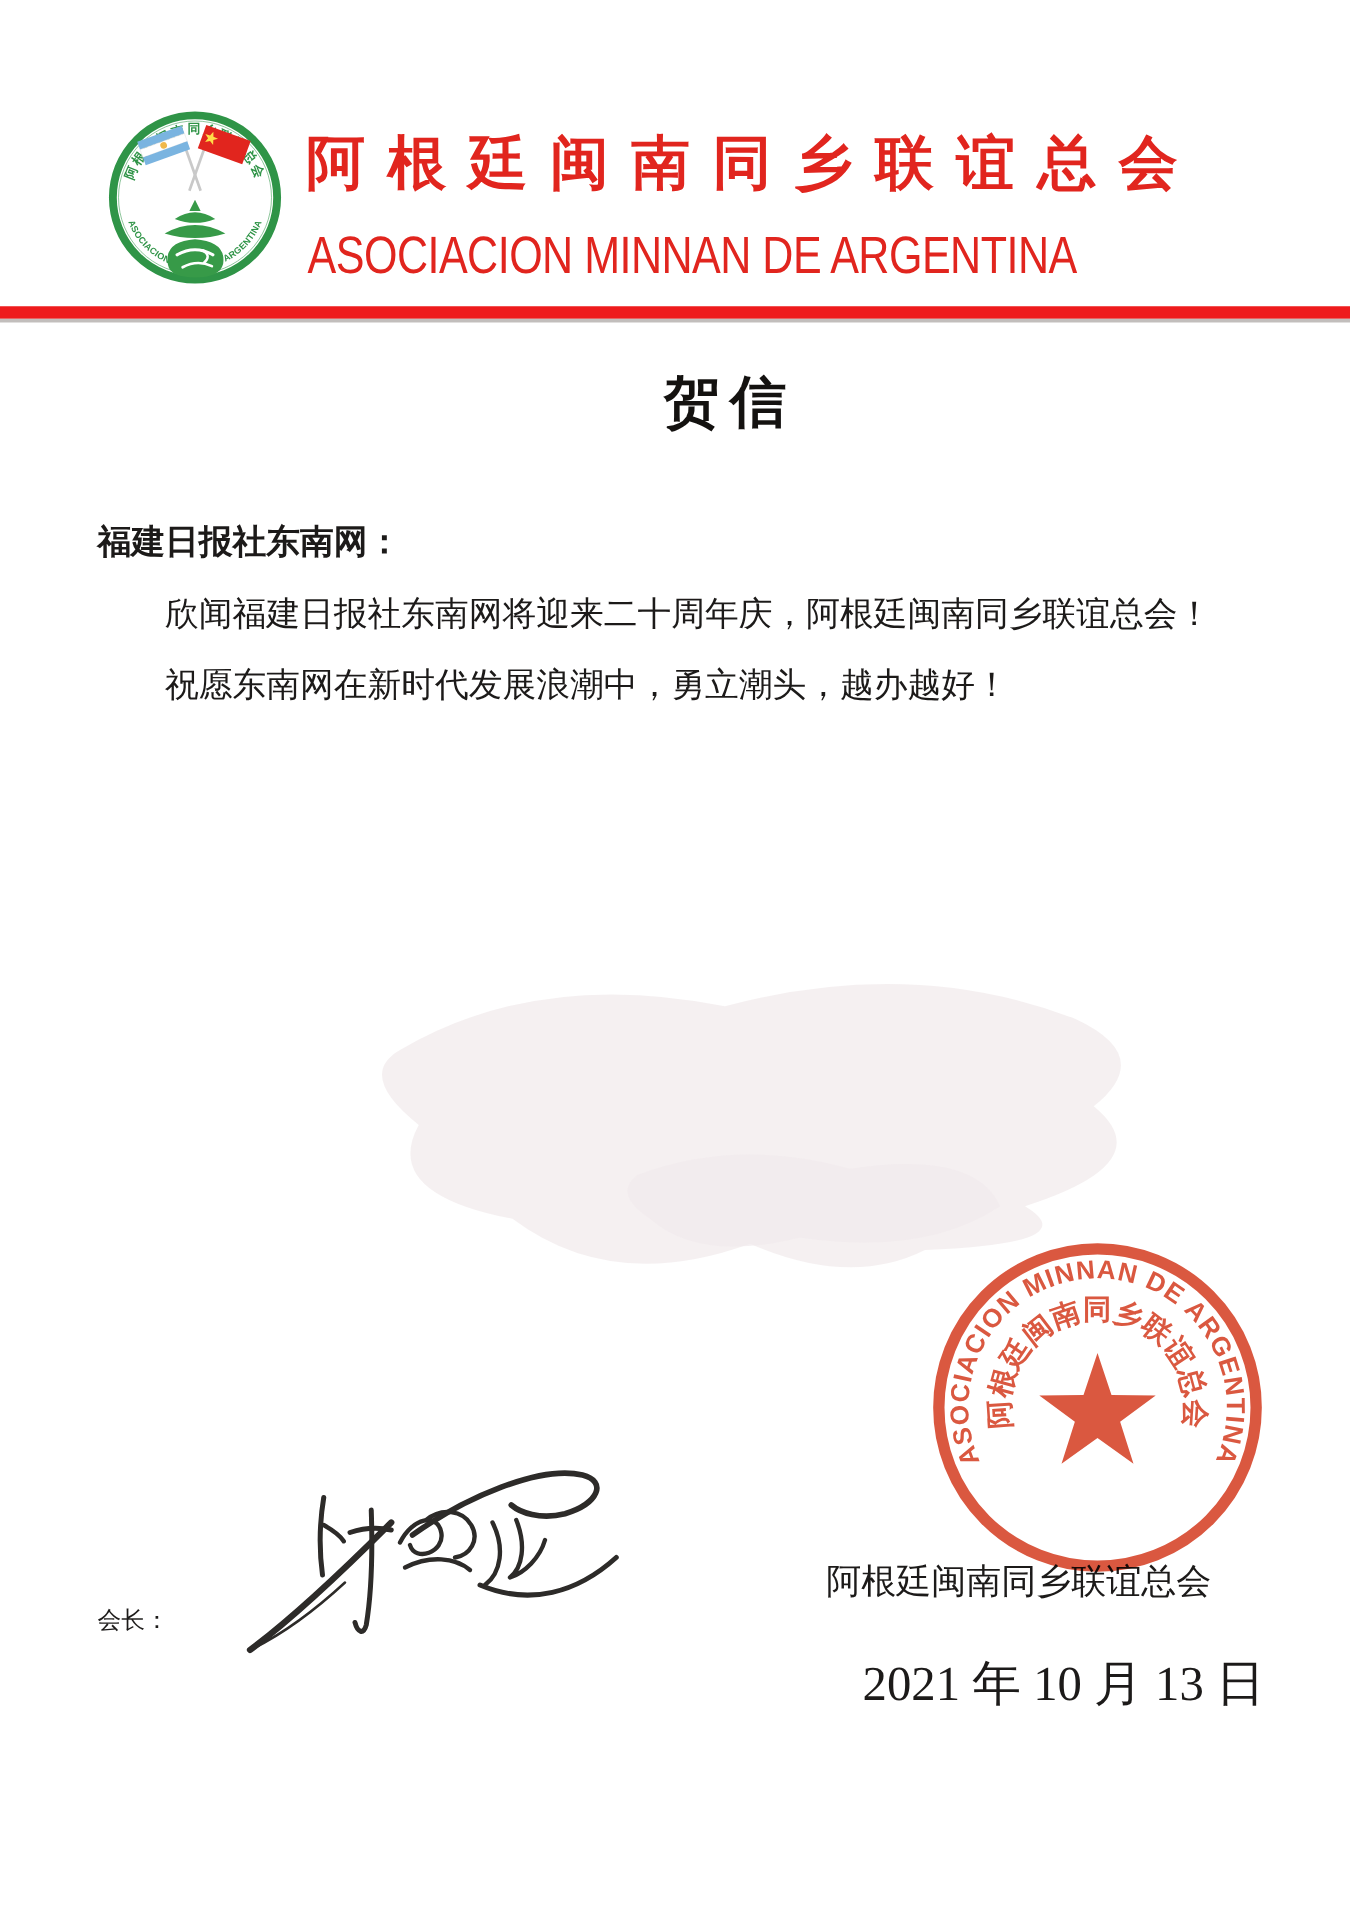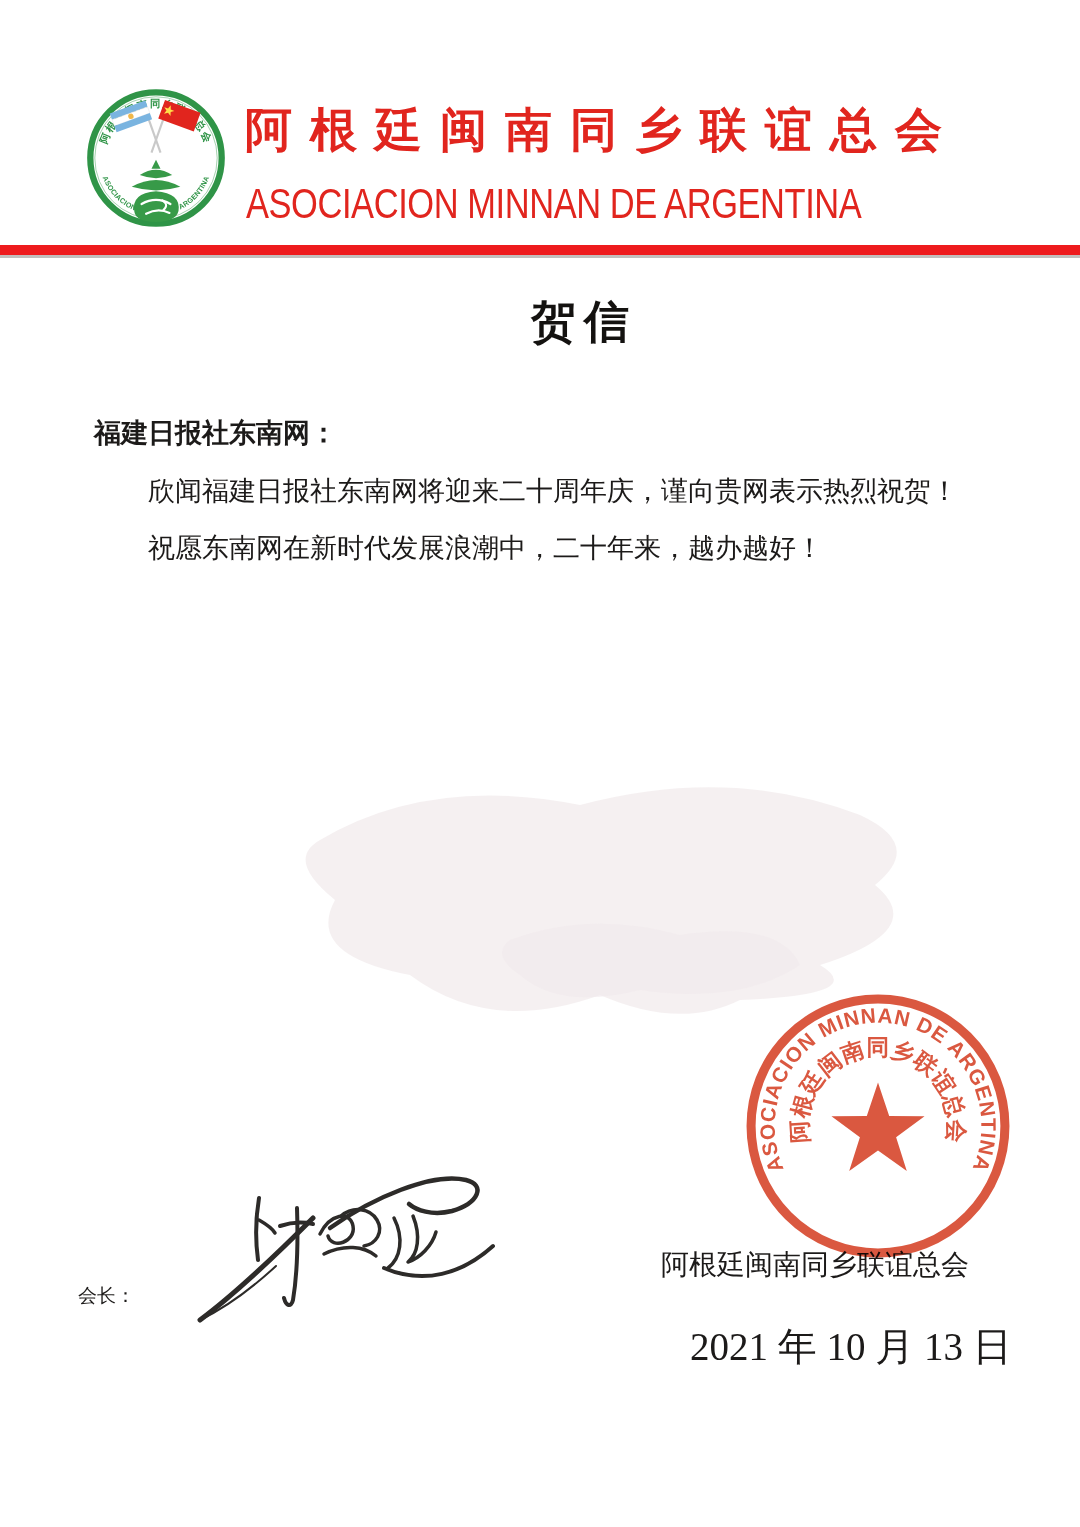--- a/index.html
+++ b/index.html
@@ -26,21 +26,21 @@
     transform:scaleX(0.82);transform-origin:left top;
   }
   .rule-red{left:0;top:245px;width:1080px;height:10px;background:#ee1b1d;}
   .rule-gray{left:0;top:255px;width:1080px;height:3px;background:#b3aeab;opacity:.8;}
 
   
   .letter-title{
     left:0;top:292px;width:1080px;text-align:center;
     font-size:45px;font-weight:700;letter-spacing:8px;color:#141210;padding-left:44px;
   }
-  .body-text{left:78px;top:405px;width:926px;font-size:27px;line-height:57.5px;color:#1c1a19;margin-left:16px;}
+  .body-text{left:78px;top:405px;width:926px;font-size:27px;line-height:57.5px;color:#1c1a19;}
   .salutation{font-weight:700;font-family:"Liberation Sans","DejaVu Sans",sans-serif;font-size:27px;margin:0;}
   .para{margin:0;text-indent:2em;text-align:justify;}
 
   
   .watermark-svg{left:260px;top:760px;width:700px;height:300px;}
 
   
   .signature-svg{left:180px;top:1158px;width:330px;height:180px;}
   .president-label{left:78px;top:1283px;font-size:19px;}
   .closing-org{left:655px;top:1246px;width:320px;text-align:center;font-size:28px;white-space:nowrap;}
@@ -105,22 +105,22 @@
 
   <div class="abs org-zh">阿根廷闽南同乡联谊总会</div>
   <div class="abs org-es">ASOCIACION MINNAN DE ARGENTINA</div>
   <div class="abs rule-red"></div>
   <div class="abs rule-gray"></div>
 
   <div class="abs letter-title">贺信</div>
 
   <div class="abs body-text">
     <p class="salutation">福建日报社东南网：</p>
-    <p class="para">欣闻福建日报社东南网将迎来二十周年庆，谨向贵网表示热烈祝贺！</p>
-    <p class="para">祝愿东南网在新时代发展浪潮中，二十年来，越办越好！</p>
+    <p class="para">欣闻福建日报社东南网将迎来二十周年庆，阿根廷闽南同乡联谊总会！</p>
+    <p class="para">祝愿东南网在新时代发展浪潮中，勇立潮头，越办越好！</p>
   </div>
 
   <svg class="abs signature-svg" viewBox="0 0 330 180" fill="none" stroke="#2d2b29" stroke-linecap="round" stroke-linejoin="round">
     <path d="M 20 162 C 55 136, 95 98, 133 60" stroke-width="5"></path>
     <path d="M 20 162 C 45 150, 70 132, 96 108" stroke-width="2"></path>
     <path d="M 79 40 C 76 58, 75 80, 78 102" stroke-width="4"></path>
     <path d="M 79 62 C 86 66, 92 70, 95 75" stroke-width="3.5"></path>
     <path d="M 100 68 C 112 64, 124 64, 133 66" stroke-width="4"></path>
     <path d="M 117 50 C 118 80, 118 112, 113 142 C 111 150, 106 148, 104 140" stroke-width="4"></path>
     <path d="M 140 76 C 150 56, 170 52, 173 68 C 176 84, 152 92, 148 78" stroke-width="3.5"></path>

